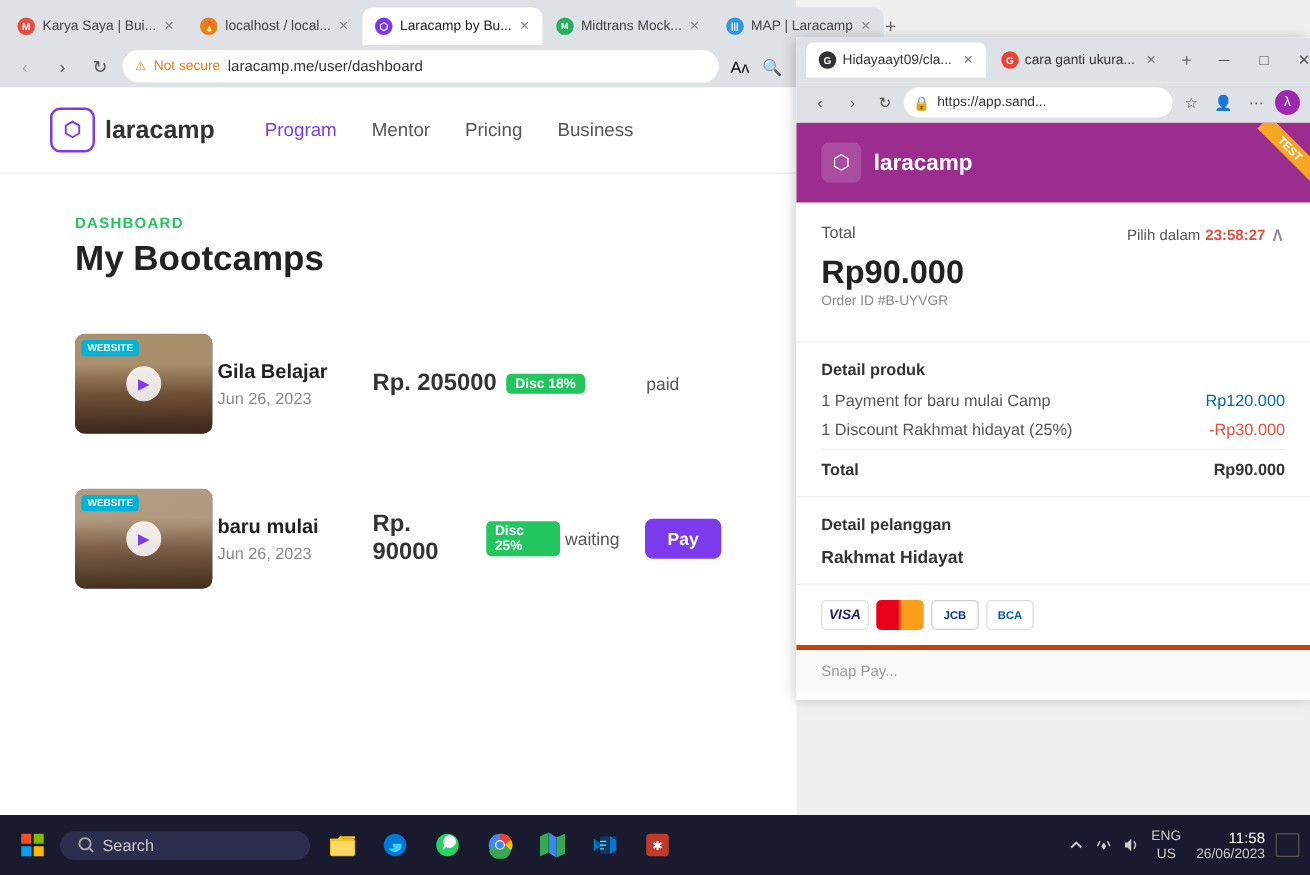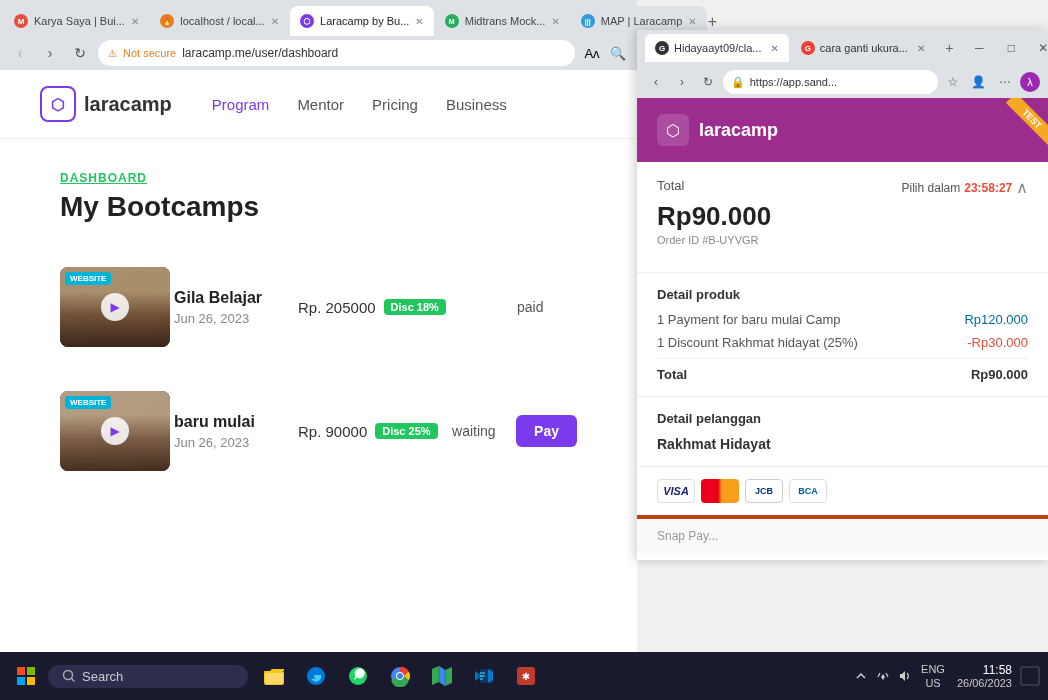--- a/index.html
+++ b/index.html
@@ -144,21 +144,21 @@
       border: 2px solid #7c3aed;
       border-radius: 8px;
       display: flex; align-items: center; justify-content: center;
       color: #7c3aed; font-size: 16px;
     }
     .nav-links { display: flex; gap: 28px; }
     .nav-link { font-size: 15px; color: #555; text-decoration: none; cursor: pointer; }
     .nav-link.active { color: #7c3aed; font-weight: 500; }
 
     .page-main { padding: 32px 60px; }
-    .dashboard-label { color: #22c55e; font-size: 12px; font-weight: 700; letter-spacing: 1px; margin-bottom: 6px; text-decoration: underline; }
+    .dashboard-label { color: #22c55e; font-size: 12px; font-weight: 700; letter-spacing: 1px; margin-bottom: 6px; }
     .page-title { font-size: 28px; font-weight: 700; color: #222; margin-bottom: 32px; }
 
     .bootcamp-list { display: flex; flex-direction: column; gap: 20px; }
     .bootcamp-item {
       display: flex;
       align-items: center;
       gap: 4px;
       padding: 12px 0;
     }
     .bootcamp-thumb {
@@ -185,21 +185,21 @@
       width: 28px; height: 28px;
       background: rgba(255,255,255,0.85);
       border-radius: 50%;
       display: flex; align-items: center; justify-content: center;
       color: #7c3aed; font-size: 12px;
     }
     .bootcamp-info { min-width: 120px; }
     .bootcamp-name { font-size: 16px; font-weight: 600; color: #222; margin-bottom: 4px; }
     .bootcamp-date { font-size: 13px; color: #888; }
     .bootcamp-price-area { display: flex; align-items: center; gap: 8px; flex: 1; }
-    .bootcamp-price { font-size: 15px; font-weight: 400; color: #333; }
+    .bootcamp-price { font-size: 19px; font-weight: 700; color: #333; }
     .disc-badge {
       background: #22c55e; color: #fff;
       font-size: 11px; font-weight: 700;
       padding: 2px 7px; border-radius: 4px;
     }
     .bootcamp-status { font-size: 14px; color: #555; min-width: 60px; }
     .pay-btn {
       background: #7c3aed; color: #fff;
       border: none; border-radius: 6px;
       padding: 8px 18px; font-size: 14px; font-weight: 600;

